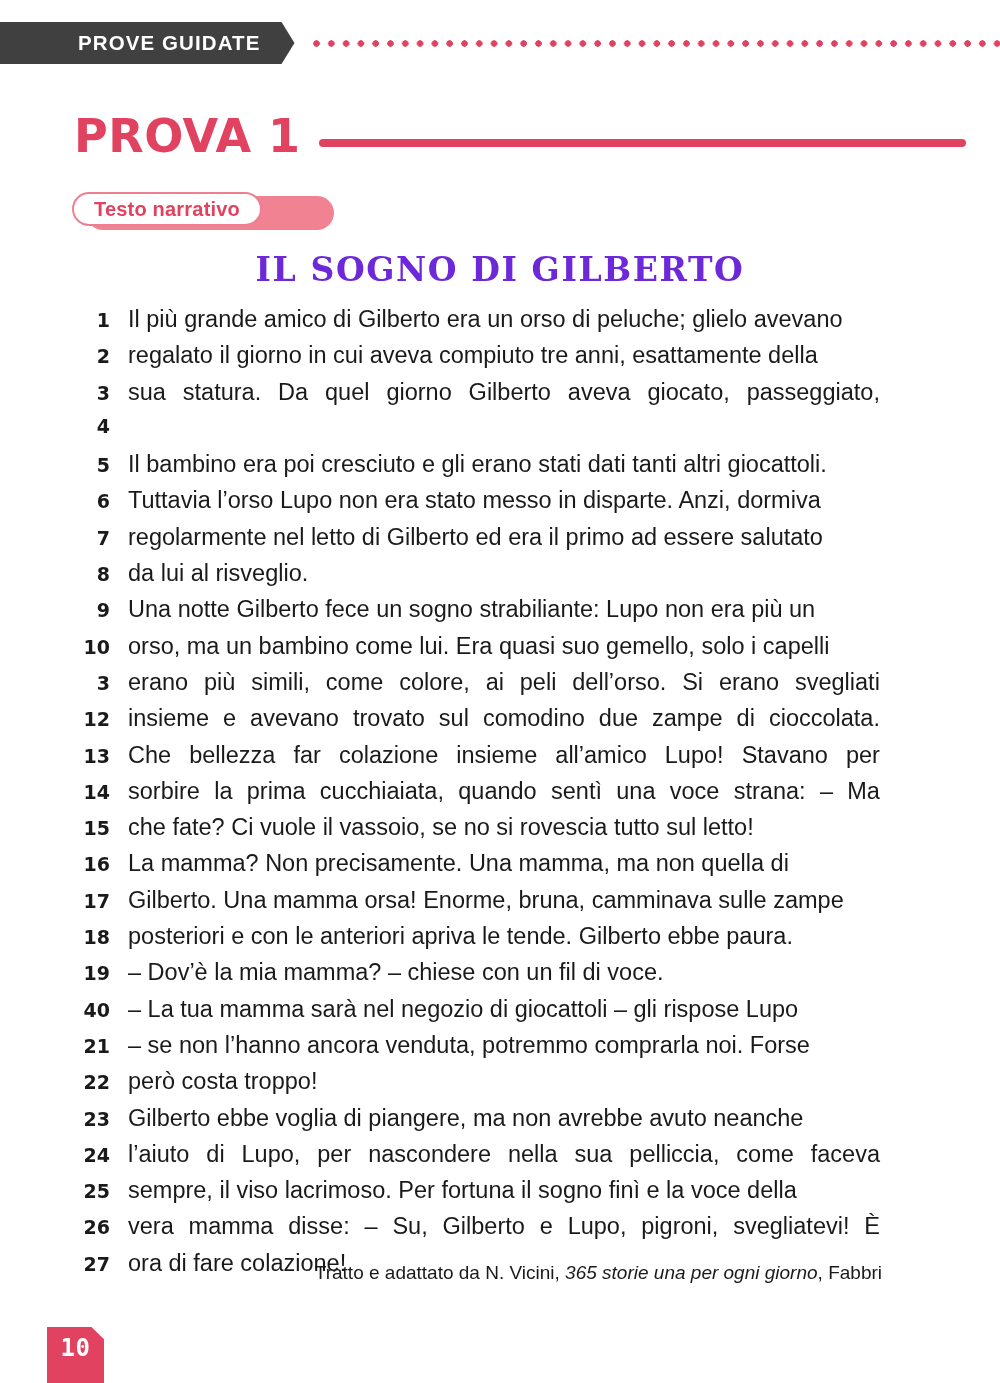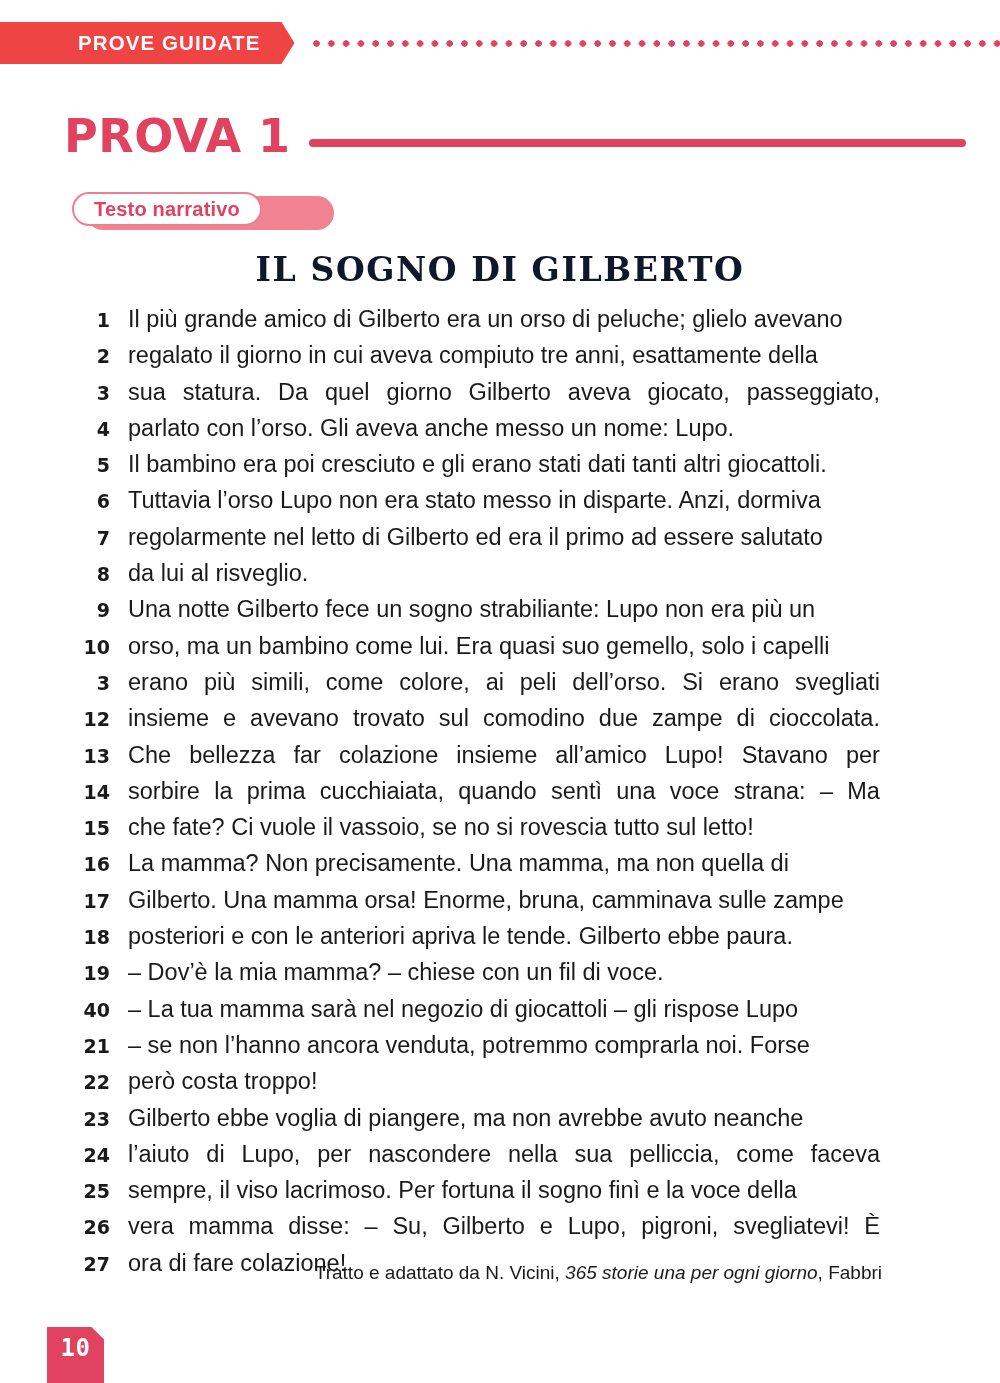--- a/index.html
+++ b/index.html
@@ -24,21 +24,21 @@
     height: 42px;
   }
   .banner-tab {
     position: absolute;
     left: 0;
     top: 0;
     height: 42px;
     padding: 0 34px 0 78px;
     display: flex;
     align-items: center;
-    background: #ef4444;
+    background: #404040;
     color: #ffffff;
     font-size: 20.5px;
     font-weight: bold;
     letter-spacing: 1.1px;
     box-sizing: border-box;
     clip-path: polygon(0 0, calc(100% - 13px) 0, 100% 50%, calc(100% - 13px) 100%, 0 100%);
   }
   .banner-dots {
     position: absolute;
     left: 312px;
@@ -47,21 +47,21 @@
     height: 9px;
     background-image: radial-gradient(circle at 4.5px 4.5px, #e0425f 3px, rgba(224,66,95,0) 3.4px);
     background-size: 14.8px 9px;
     background-repeat: repeat-x;
   }
 
   
   .prova-head {
     position: absolute;
     top: 108px;
-    left: 64px;
+    left: 74px;
     right: 34px;
     height: 56px;
     display: flex;
     align-items: center;
   }
   .prova-title {
     color: #e0425f;
     font-size: 46px;
     font-weight: bold;
     letter-spacing: 0.5px;
@@ -113,21 +113,21 @@
     white-space: nowrap;
   }
 
   
   .story-title {
     position: absolute;
     top: 250px;
     left: 0;
     width: 1000px;
     text-align: center;
-    color: #0f172a;
+    color: #6d28d9;
     font-size: 33px;
     font-weight: bold;
     letter-spacing: 1.6px;
     font-family: "DejaVu Serif", serif;
   }
 
   
   .text-body {
     position: absolute;
     top: 306px;
@@ -234,21 +234,20 @@
         <span>quel</span>
         <span>giorno</span>
         <span>Gilberto</span>
         <span>aveva</span>
         <span>giocato,</span>
         <span>passeggiato,</span>
       </div>
     </div>
     <div class="text-line">
       <div class="line-num">4</div>
-      <div class="line-text">parlato con l’orso. Gli aveva anche messo un nome: Lupo.</div>
     </div>
     <div class="text-line">
       <div class="line-num">5</div>
       <div class="line-text">Il bambino era poi cresciuto e gli erano stati dati tanti altri giocattoli.</div>
     </div>
     <div class="text-line">
       <div class="line-num">6</div>
       <div class="line-text">Tuttavia l’orso Lupo non era stato messo in disparte. Anzi, dormiva</div>
     </div>
     <div class="text-line">

